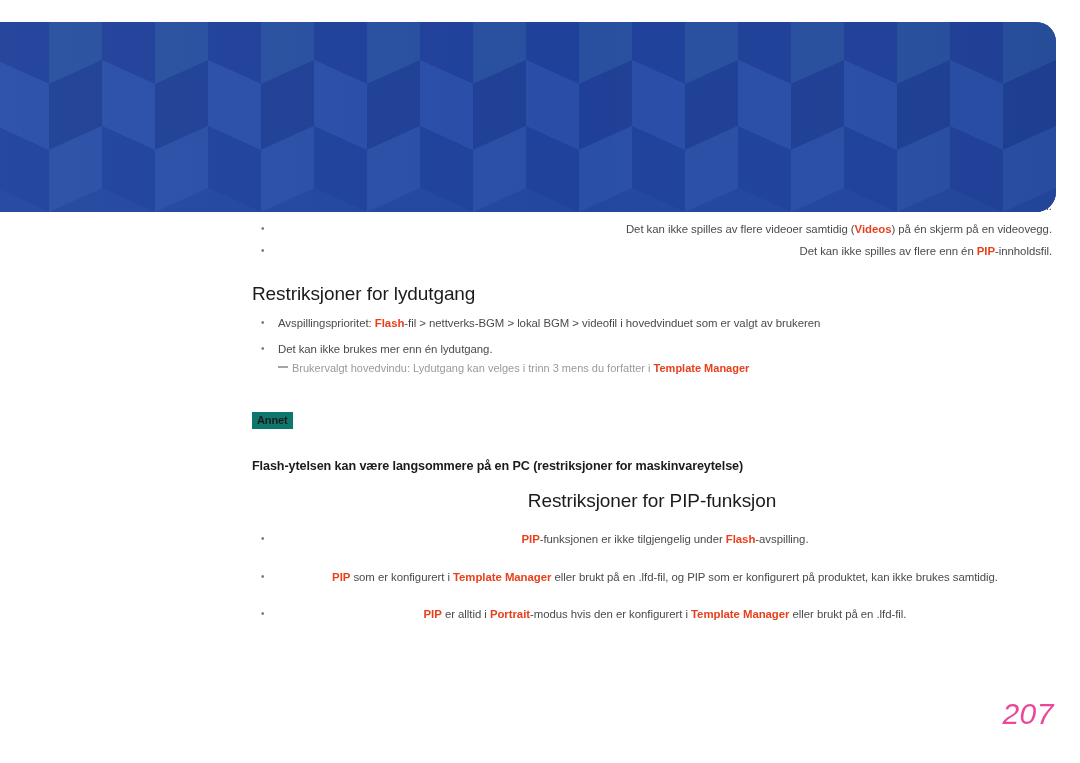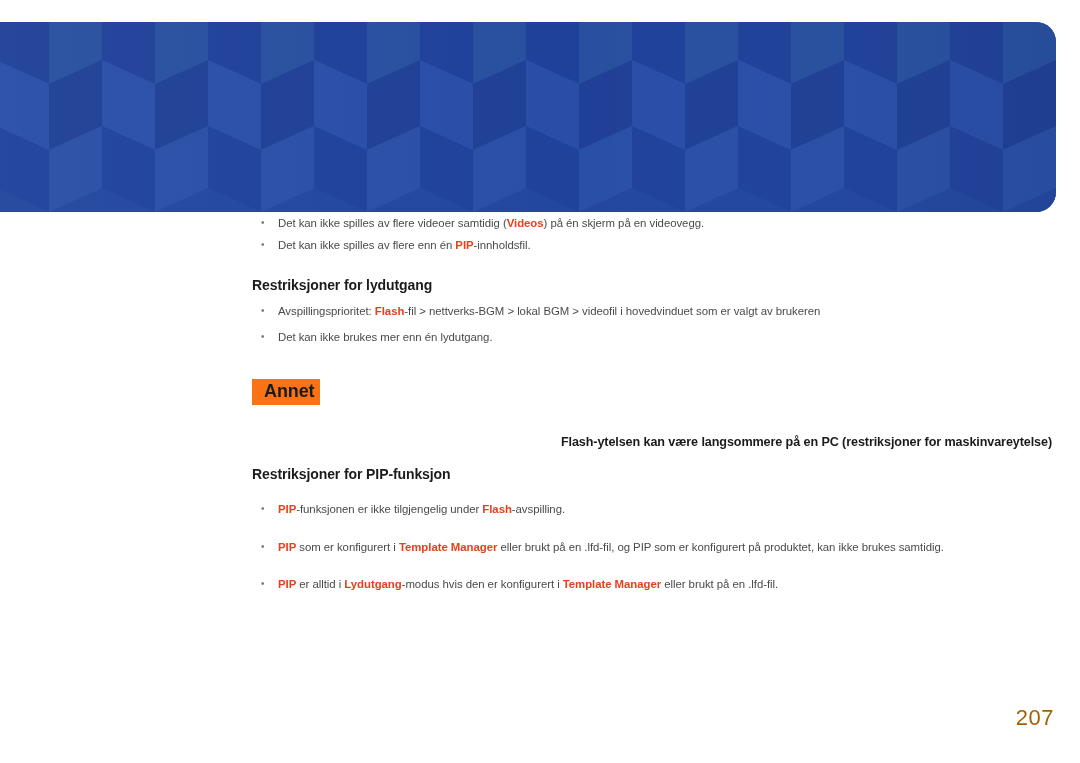--- a/index.html
+++ b/index.html
@@ -39,22 +39,22 @@
   }
 
   .content {
     position: absolute;
     left: 252px;
     top: 99px;
     width: 800px;
   }
 
   h2.section-title {
-    font-size: 14px;
-    font-weight: bold;
+    font-size: 19px;
+    font-weight: normal;
     color: #1b1b1b;
     letter-spacing: -0.1px;
     margin-bottom: 8px;
   }
 
   .bullets { list-style: none; }
 
   .bullets li {
     position: relative;
     padding-left: 26px;
@@ -90,51 +90,52 @@
     width: 10px;
     height: 1.6px;
     background: #a5a5a5;
   }
 
   b.acc { color: #e8401c; font-weight: bold; }
 
   
   .grp-lyd { margin-top: 22px; }
   .grp-annet { margin-top: 32px; }
-  .grp-flash { margin-top: 30px; text-align: right; }
-  .grp-pip { margin-top: 17px; }
-  .bullets.tight li { margin-top: 2px; }
+  .grp-flash { margin-top: 30px; }
+  .grp-pip { margin-top: 17px; text-align: center; }
+  .bullets.tight li { margin-top: 2px; text-align: right; }
   .bullets.spaced li { margin-top: 5px; }
   .bullets.wide li { margin-top: 17px; }
 
   .hl-heading {
     display: inline-block;
-    background: #f97316;
+    background: #0f766e;
     color: #1b1b1b;
-    font-size: 18px;
+    font-size: 11px;
     font-weight: bold;
-    padding: 2px 5px 3px 12px;
+    padding: 2px 5px 3px 5px;
     letter-spacing: -0.1px;
   }
 
   h3.bold-line {
     font-size: 12.6px;
     font-weight: bold;
     color: #1b1b1b;
     letter-spacing: -0.1px;
   }
   .cont-line { padding-left: 26px; font-size: 11.4px; line-height: 20px; color:#4a4a4a; white-space: nowrap;}
 
   .page-number {
     position: absolute;
     right: 26px;
     bottom: 32px;
-    font-size: 22px;
-    color: #a16207;
+    font-size: 30px;
+    color: #ec4899;
     letter-spacing: 0.5px;
+    font-style: italic;
   }
 </style>
 </head>
 <body>
 
 <div class="page">
 
   <div class="content">
 
     <h2 class="section-title">Restriksjoner for avspilling</h2>
@@ -146,36 +147,37 @@
         <li>Det kan ikke spilles av flere videoer samtidig (<b class="acc">Videos</b>) på én skjerm på en videovegg.</li>
         <li>Det kan ikke spilles av flere enn én <b class="acc">PIP</b>-innholdsfil.</li>
       </ul>
 
     <div class="grp-lyd">
       <h2 class="section-title">Restriksjoner for lydutgang</h2>
       <ul class="bullets spaced">
           <li>Avspillingsprioritet: <b class="acc">Flash</b>-fil &gt; nettverks-BGM &gt; lokal BGM &gt; videofil i hovedvinduet som er valgt av brukeren</li>
           <li>Det kan ikke brukes mer enn én lydutgang.</li>
         </ul>
+      <div class="subnote">Brukervalgt hovedvindu: Lydutgang kan velges i trinn 3 mens du forfatter i <b class="acc">Template Manager</b></div>
     </div>
 
     <div class="grp-annet">
       <span class="hl-heading">Annet</span>
     </div>
 
     <div class="grp-flash">
       <h3 class="bold-line">Flash-ytelsen kan være langsommere på en PC (restriksjoner for maskinvareytelse)</h3>
     </div>
 
     <div class="grp-pip">
       <h2 class="section-title">Restriksjoner for PIP-funksjon</h2>
       <ul class="bullets wide">
           <li><b class="acc">PIP</b>-funksjonen er ikke tilgjengelig under <b class="acc">Flash</b>-avspilling.</li>
           <li><b class="acc">PIP</b> som er konfigurert i <b class="acc">Template Manager</b> eller brukt på en .lfd-fil, og PIP som er konfigurert på produktet, kan ikke brukes samtidig.</li>
-          <li><b class="acc">PIP</b> er alltid i <b class="acc">Lydutgang</b>-modus hvis den er konfigurert i <b class="acc">Template Manager</b> eller brukt på en .lfd-fil.</li>
+          <li><b class="acc">PIP</b> er alltid i <b class="acc">Portrait</b>-modus hvis den er konfigurert i <b class="acc">Template Manager</b> eller brukt på en .lfd-fil.</li>
         </ul>
     </div>
 
   </div>
 
   <div class="page-number">207</div>
 </div>
 
 <div class="banner">
   <svg class="banner-pattern" viewBox="0 0 1060 190" preserveAspectRatio="none">

